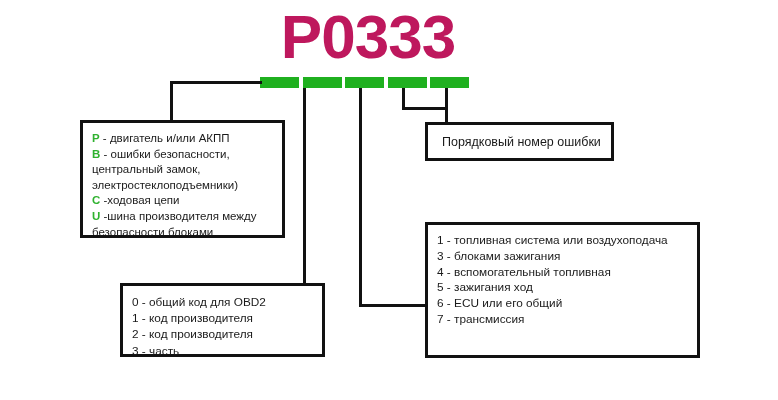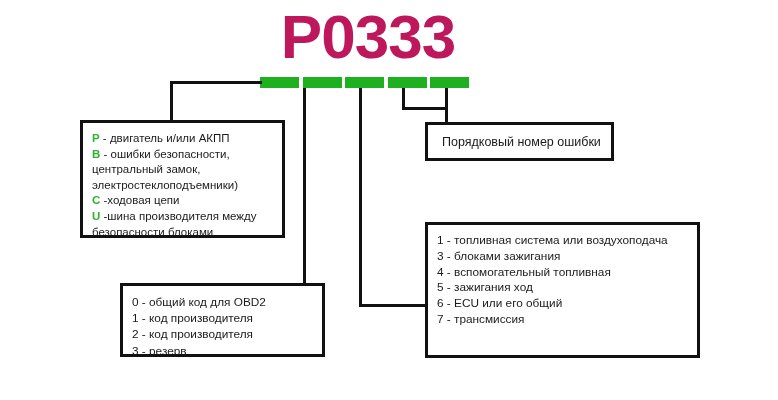--- a/index.html
+++ b/index.html
@@ -182,21 +182,21 @@
     <div class="num-item">
       <span class="key">0</span><span class="txt"> - общий код для OBD2</span>
     </div>
     <div class="num-item">
       <span class="key">1</span><span class="txt"> - код производителя</span>
     </div>
     <div class="num-item">
       <span class="key">2</span><span class="txt"> - код производителя</span>
     </div>
     <div class="num-item">
-      <span class="key">3</span><span class="txt"> - резерв</span>
+      <span class="key">3</span><span class="txt"> - часть</span>
     </div>
   </div>
 
   <div class="box" id="box-seq">
     <span class="seq-label">Порядковый номер ошибки</span>
   </div>
 
   <div class="box" id="box-system">
     <div class="sys-item">
       <span class="key">1</span><span class="txt"> - топливная система или воздухоподача</span>

